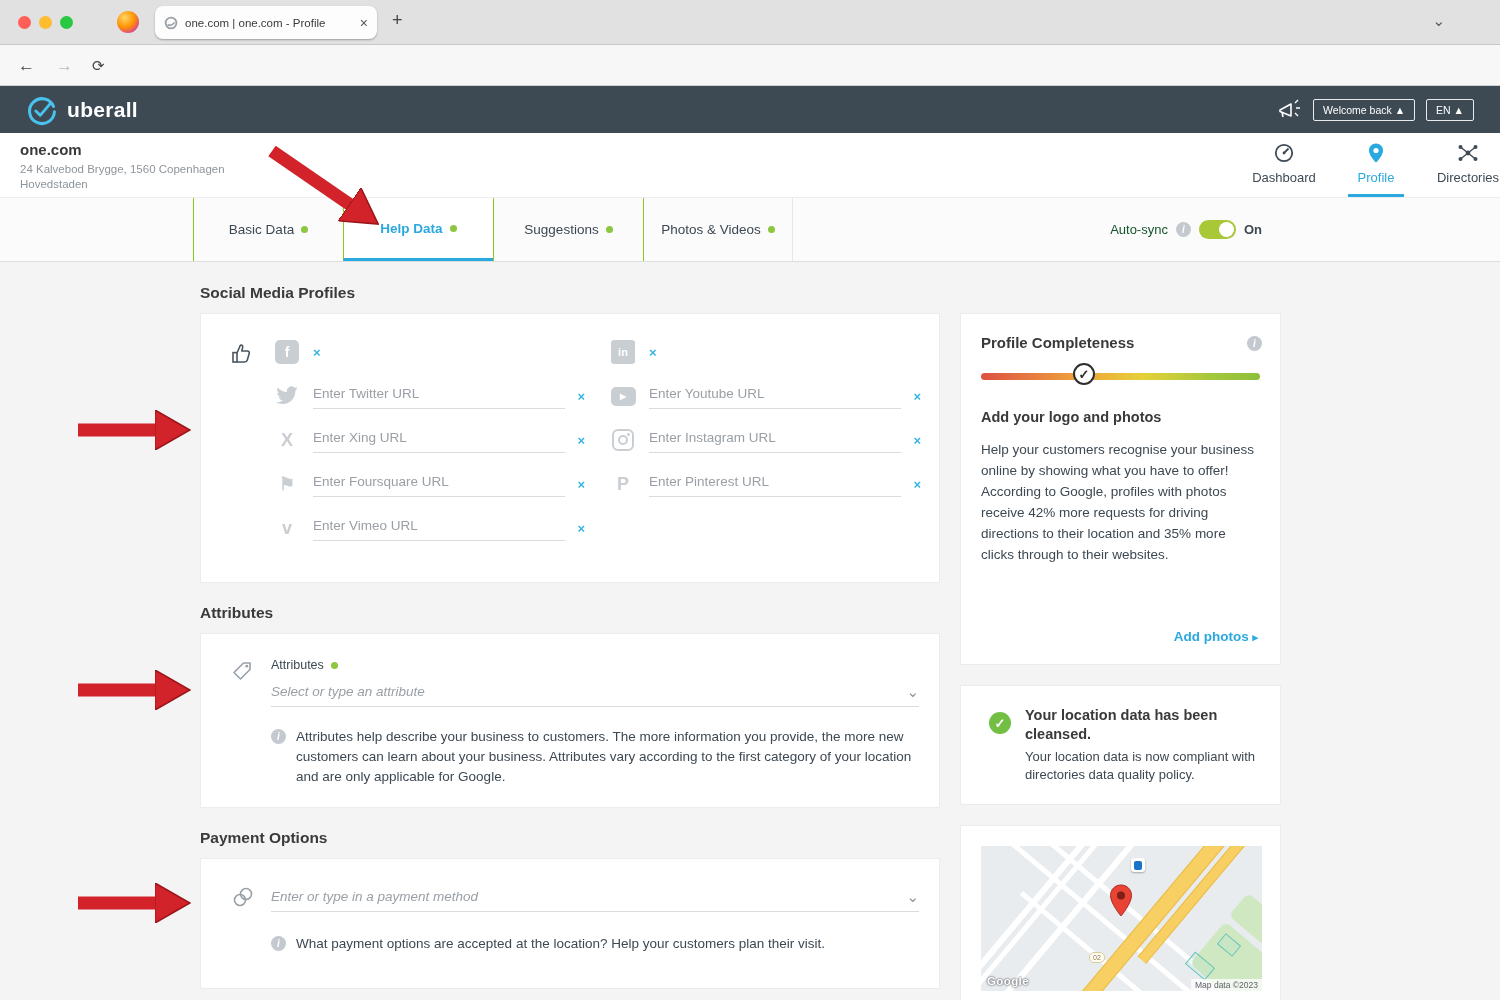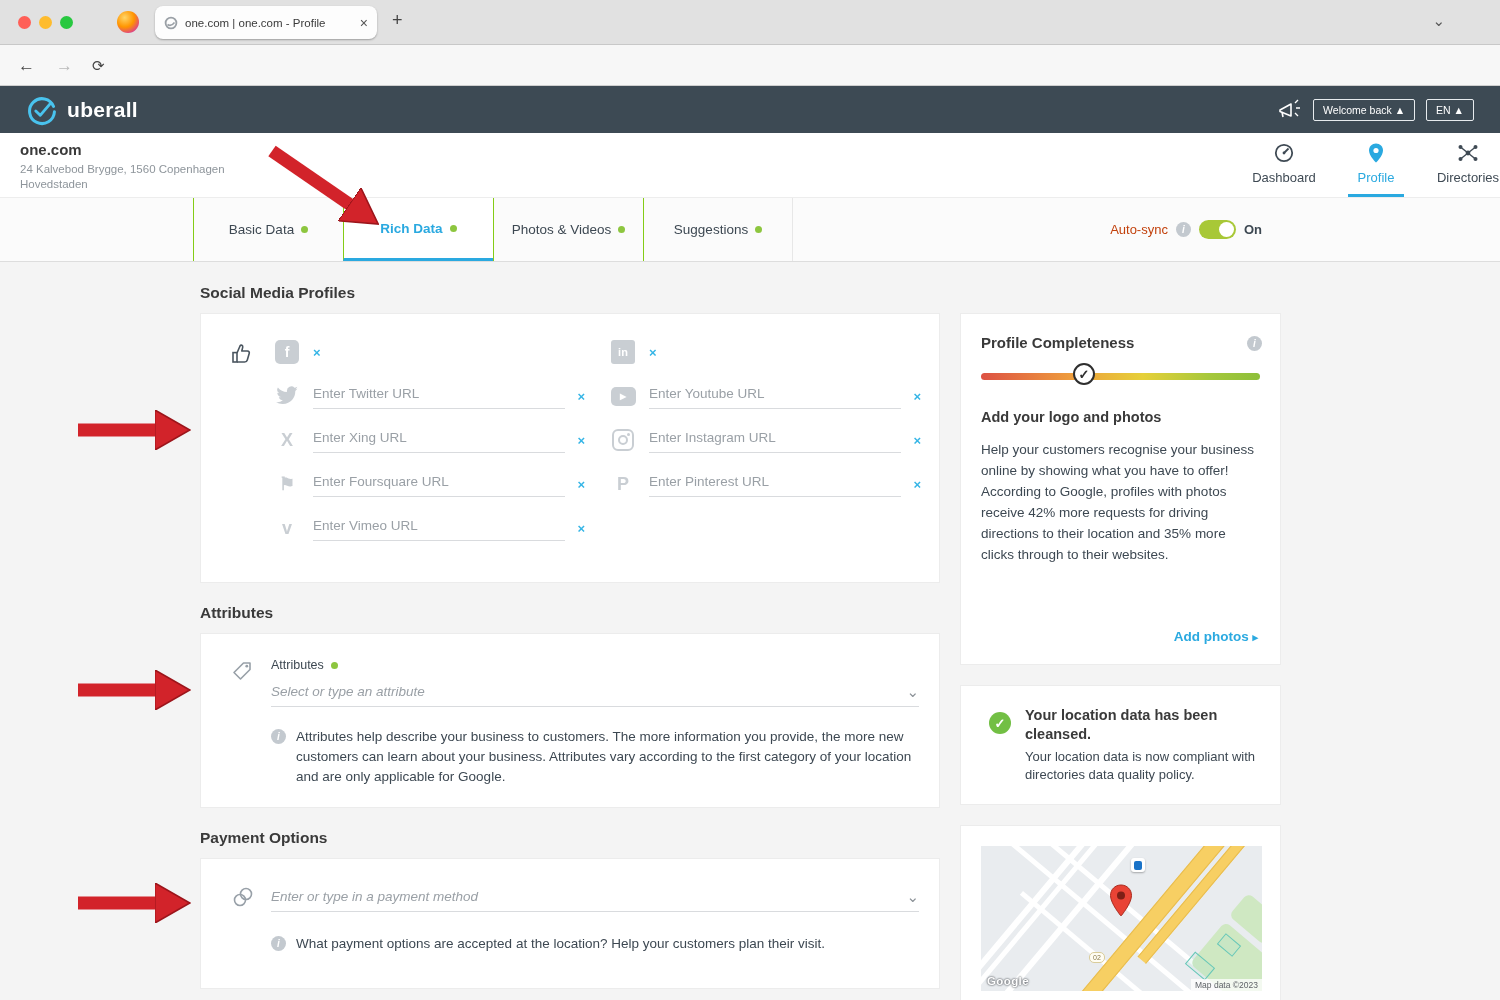--- a/index.html
+++ b/index.html
@@ -54,21 +54,21 @@
 
   
   .tabbar { position:absolute; top:197px; left:0; right:0; height:65px; background:#fbfbfb; border-top:1px solid #ededed; border-bottom:1px solid #ddd; z-index:3;}
   .tabs { position:absolute; left:193px; top:0; height:100%; display:flex; }
   .tab { width:150px; height:100%; display:flex; align-items:center; justify-content:center; gap:7px;
          font-size:13.5px; color:#3d4852; border-left:1px solid #84cc16; }
   .tab:last-child { border-right:1px solid #e7e7e7; }
   .tab.active { background:#fff; color:#2aa9e0; font-weight:bold; border-bottom:3px solid #2aa9e0; }
   .dot { width:7px; height:7px; border-radius:50%; background:#8dc63f; flex:none; }
   .autosync { position:absolute; right:238px; top:0; height:100%; display:flex; align-items:center; gap:8px; }
-  .as-label { font-size:13px; color:#c2410c; }
+  .as-label { font-size:13px; color:#14532d; }
   .info-circle { width:15px; height:15px; border-radius:50%; background:#c3c9cf; color:#fff; font-size:10px; font-weight:bold; font-style:italic;
                  display:flex; align-items:center; justify-content:center; flex:none;}
   .toggle { width:37px; height:19px; border-radius:10px; background:#a8c837; position:relative; }
   .toggle .knob { position:absolute; right:2px; top:2px; width:15px; height:15px; border-radius:50%; background:#fff; }
   .as-state { font-size:13px; font-weight:bold; color:#3d4852; }
 
   
   .main-col { position:absolute; left:200px; top:262px; width:740px; }
   .section-h { font-size:15.5px; font-weight:bold; color:#3a3a3a; height:20px; line-height:20px; margin:21px 0 10px 0; }
   .section-h.later { margin-top:20px; }
@@ -250,29 +250,29 @@
   </div>
 </div>
 
 <div class="tabbar">
   <div class="tabs">
     <div class="tab">
       <span>Basic Data</span>
         <span class="dot"></span>
     </div>
     <div class="tab active">
-      <span>Rich Data</span>
+      <span>Help Data</span>
+        <span class="dot"></span>
+    </div>
+    <div class="tab">
+      <span>Suggestions</span>
         <span class="dot"></span>
     </div>
     <div class="tab">
       <span>Photos &amp; Videos</span>
-        <span class="dot"></span>
-    </div>
-    <div class="tab">
-      <span>Suggestions</span>
         <span class="dot"></span>
     </div>
   </div>
   <div class="autosync">
     <span class="as-label">Auto-sync</span>
     <span class="info-circle">i</span>
     <span class="toggle">
         <span class="knob"></span>
       </span>
     <span class="as-state">On</span>

